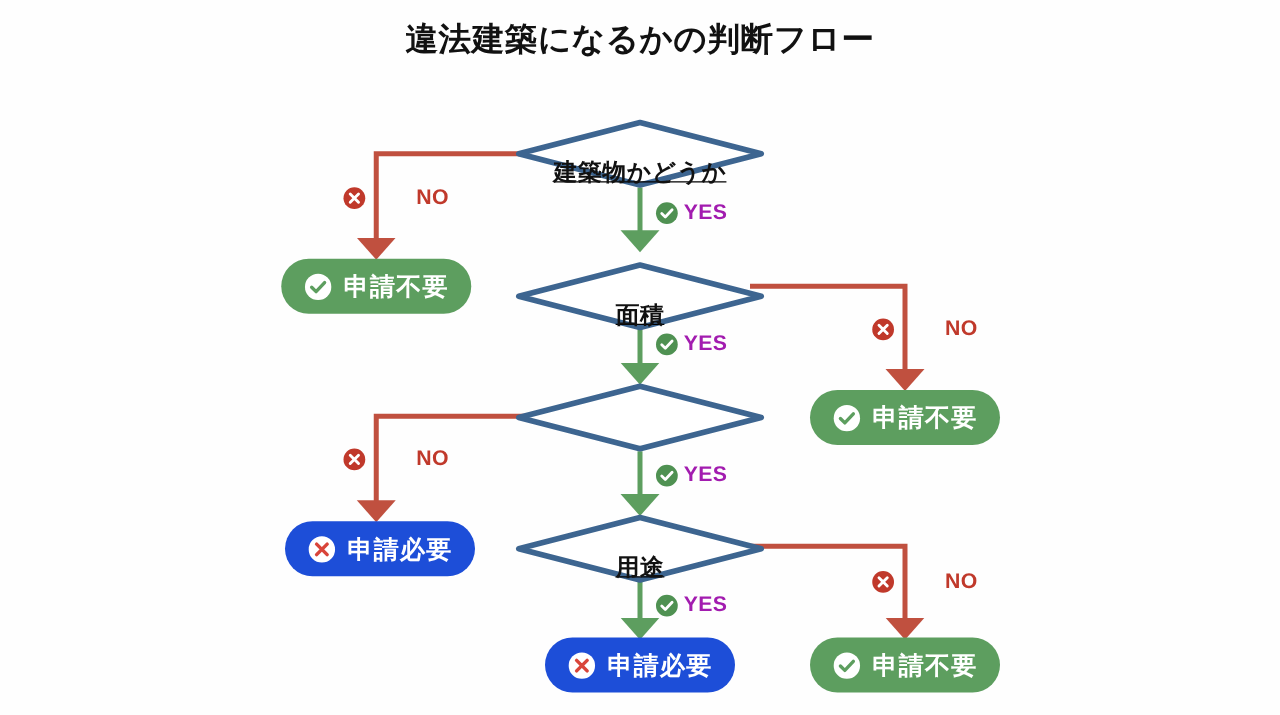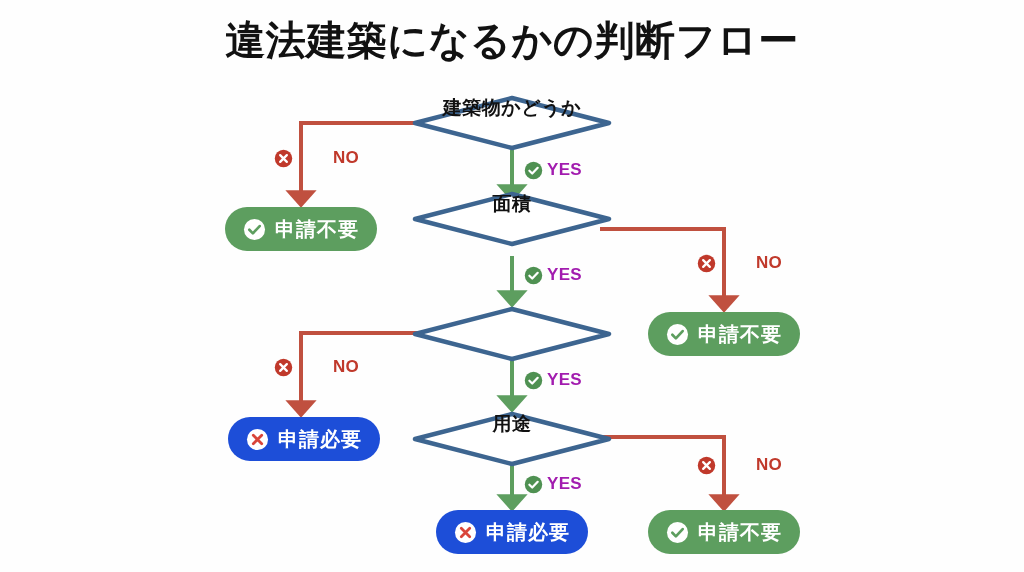--- a/index.html
+++ b/index.html
@@ -19,43 +19,44 @@
     overflow: hidden;
   }
 
   
   .title {
     position: absolute;
     left: 0;
     top: 16px;
     width: 1024px;
     text-align: center;
-    font-size: 40px;
+    font-size: 26px;
     font-weight: bold;
     color: #111111;
     letter-spacing: 0.5px;
     line-height: 1.2;
     white-space: nowrap;
   }
 
   
   #wires {
     position: absolute;
     left: 0;
     top: 0;
     width: 1024px;
     height: 572px;
   }
 
   
   .diamond {
     position: absolute;
     display: flex;
-    align-items: flex-start;
+    align-items: flex-end;
     justify-content: center;
+    text-decoration: underline;
   }
   .diamond .dshape {
     position: absolute;
     left: 0;
     top: 0;
     width: 100%;
     height: 100%;
   }
   .diamond .dlabel {
     position: relative;
@@ -149,21 +150,21 @@
     </g>
   </svg>
 
   <div class="diamond" style="left:412px; top:95px; width:200px; height:56px;">
     <svg class="dshape" viewBox="0 0 200 56" preserveAspectRatio="none">
       <polygon points="100,3 197,28 100,53 3,28" fill="#ffffff" stroke="#3d6590" stroke-width="4.5" stroke-linejoin="round"></polygon>
     </svg>
     <span class="dlabel">建築物かどうか</span>
   </div>
 
-  <div class="diamond" style="left:412px; top:191px; width:200px; height:56px;">
+  <div class="diamond" style="left:412px; top:209px; width:200px; height:56px;">
     <svg class="dshape" viewBox="0 0 200 56" preserveAspectRatio="none">
       <polygon points="100,3 197,28 100,53 3,28" fill="#ffffff" stroke="#3d6590" stroke-width="4.5" stroke-linejoin="round"></polygon>
     </svg>
     <span class="dlabel">面積</span>
   </div>
 
   <div class="diamond" style="left:412px; top:306px; width:200px; height:56px;">
     <svg class="dshape" viewBox="0 0 200 56" preserveAspectRatio="none">
       <polygon points="100,3 197,28 100,53 3,28" fill="#ffffff" stroke="#3d6590" stroke-width="4.5" stroke-linejoin="round"></polygon>
     </svg>

